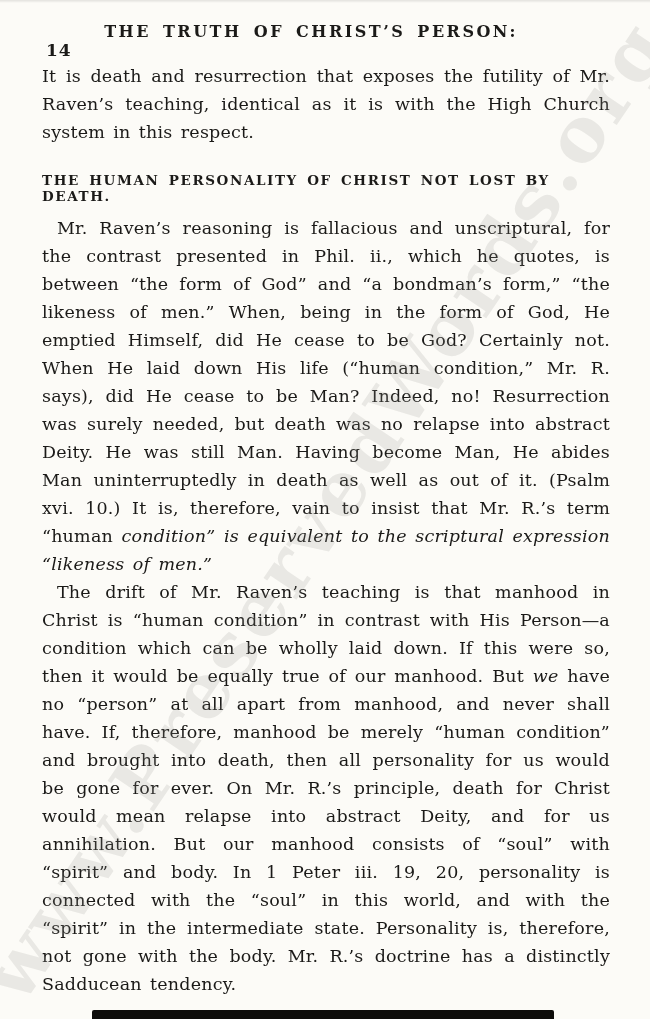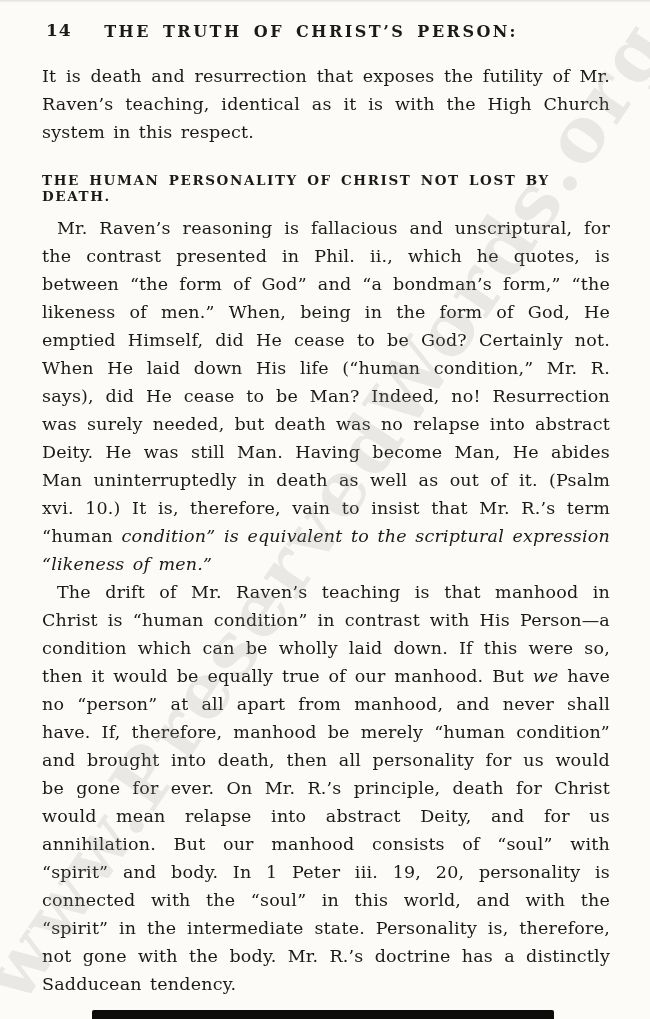--- a/index.html
+++ b/index.html
@@ -20,21 +20,21 @@
     padding: 20px 40px 0 42px;
   }
   
   .running-head {
     position: relative;
     height: 34px;
   }
   .page-number {
     position: absolute;
     left: 4px;
-    top: 0;
+    top: 20px;
     font-size: 17px;
     font-weight: bold;
     letter-spacing: 1px;
   }
   .running-title {
     position: absolute;
     left: 0;
     right: 30px;
     top: 2px;
     text-align: center;

